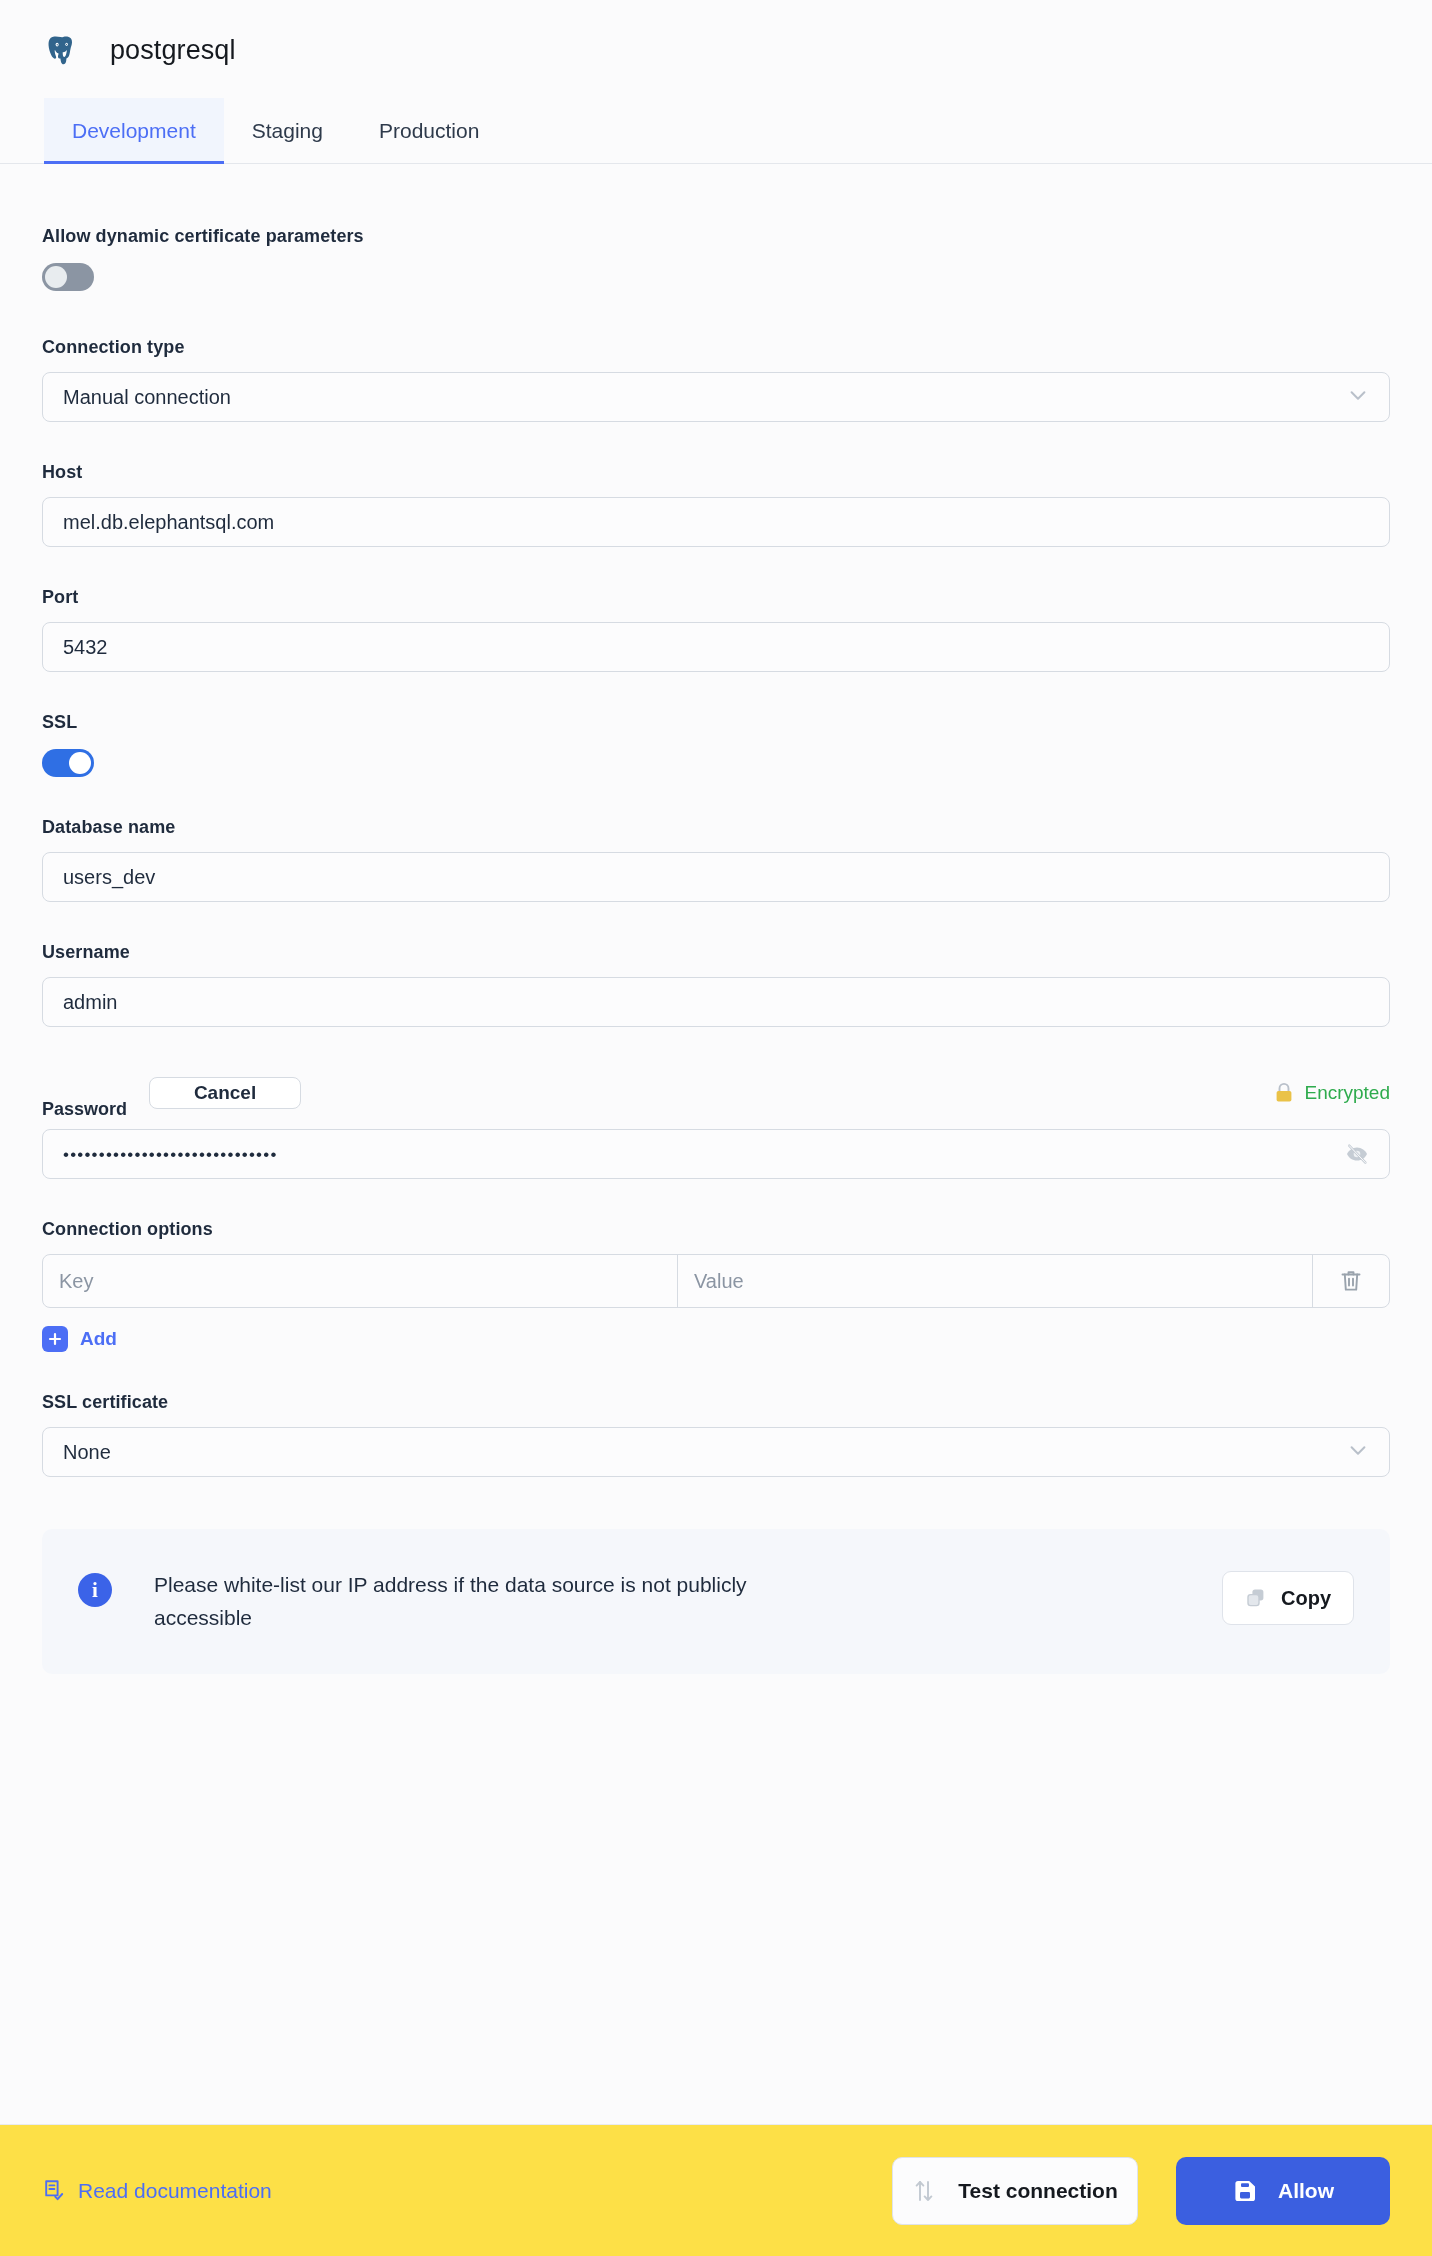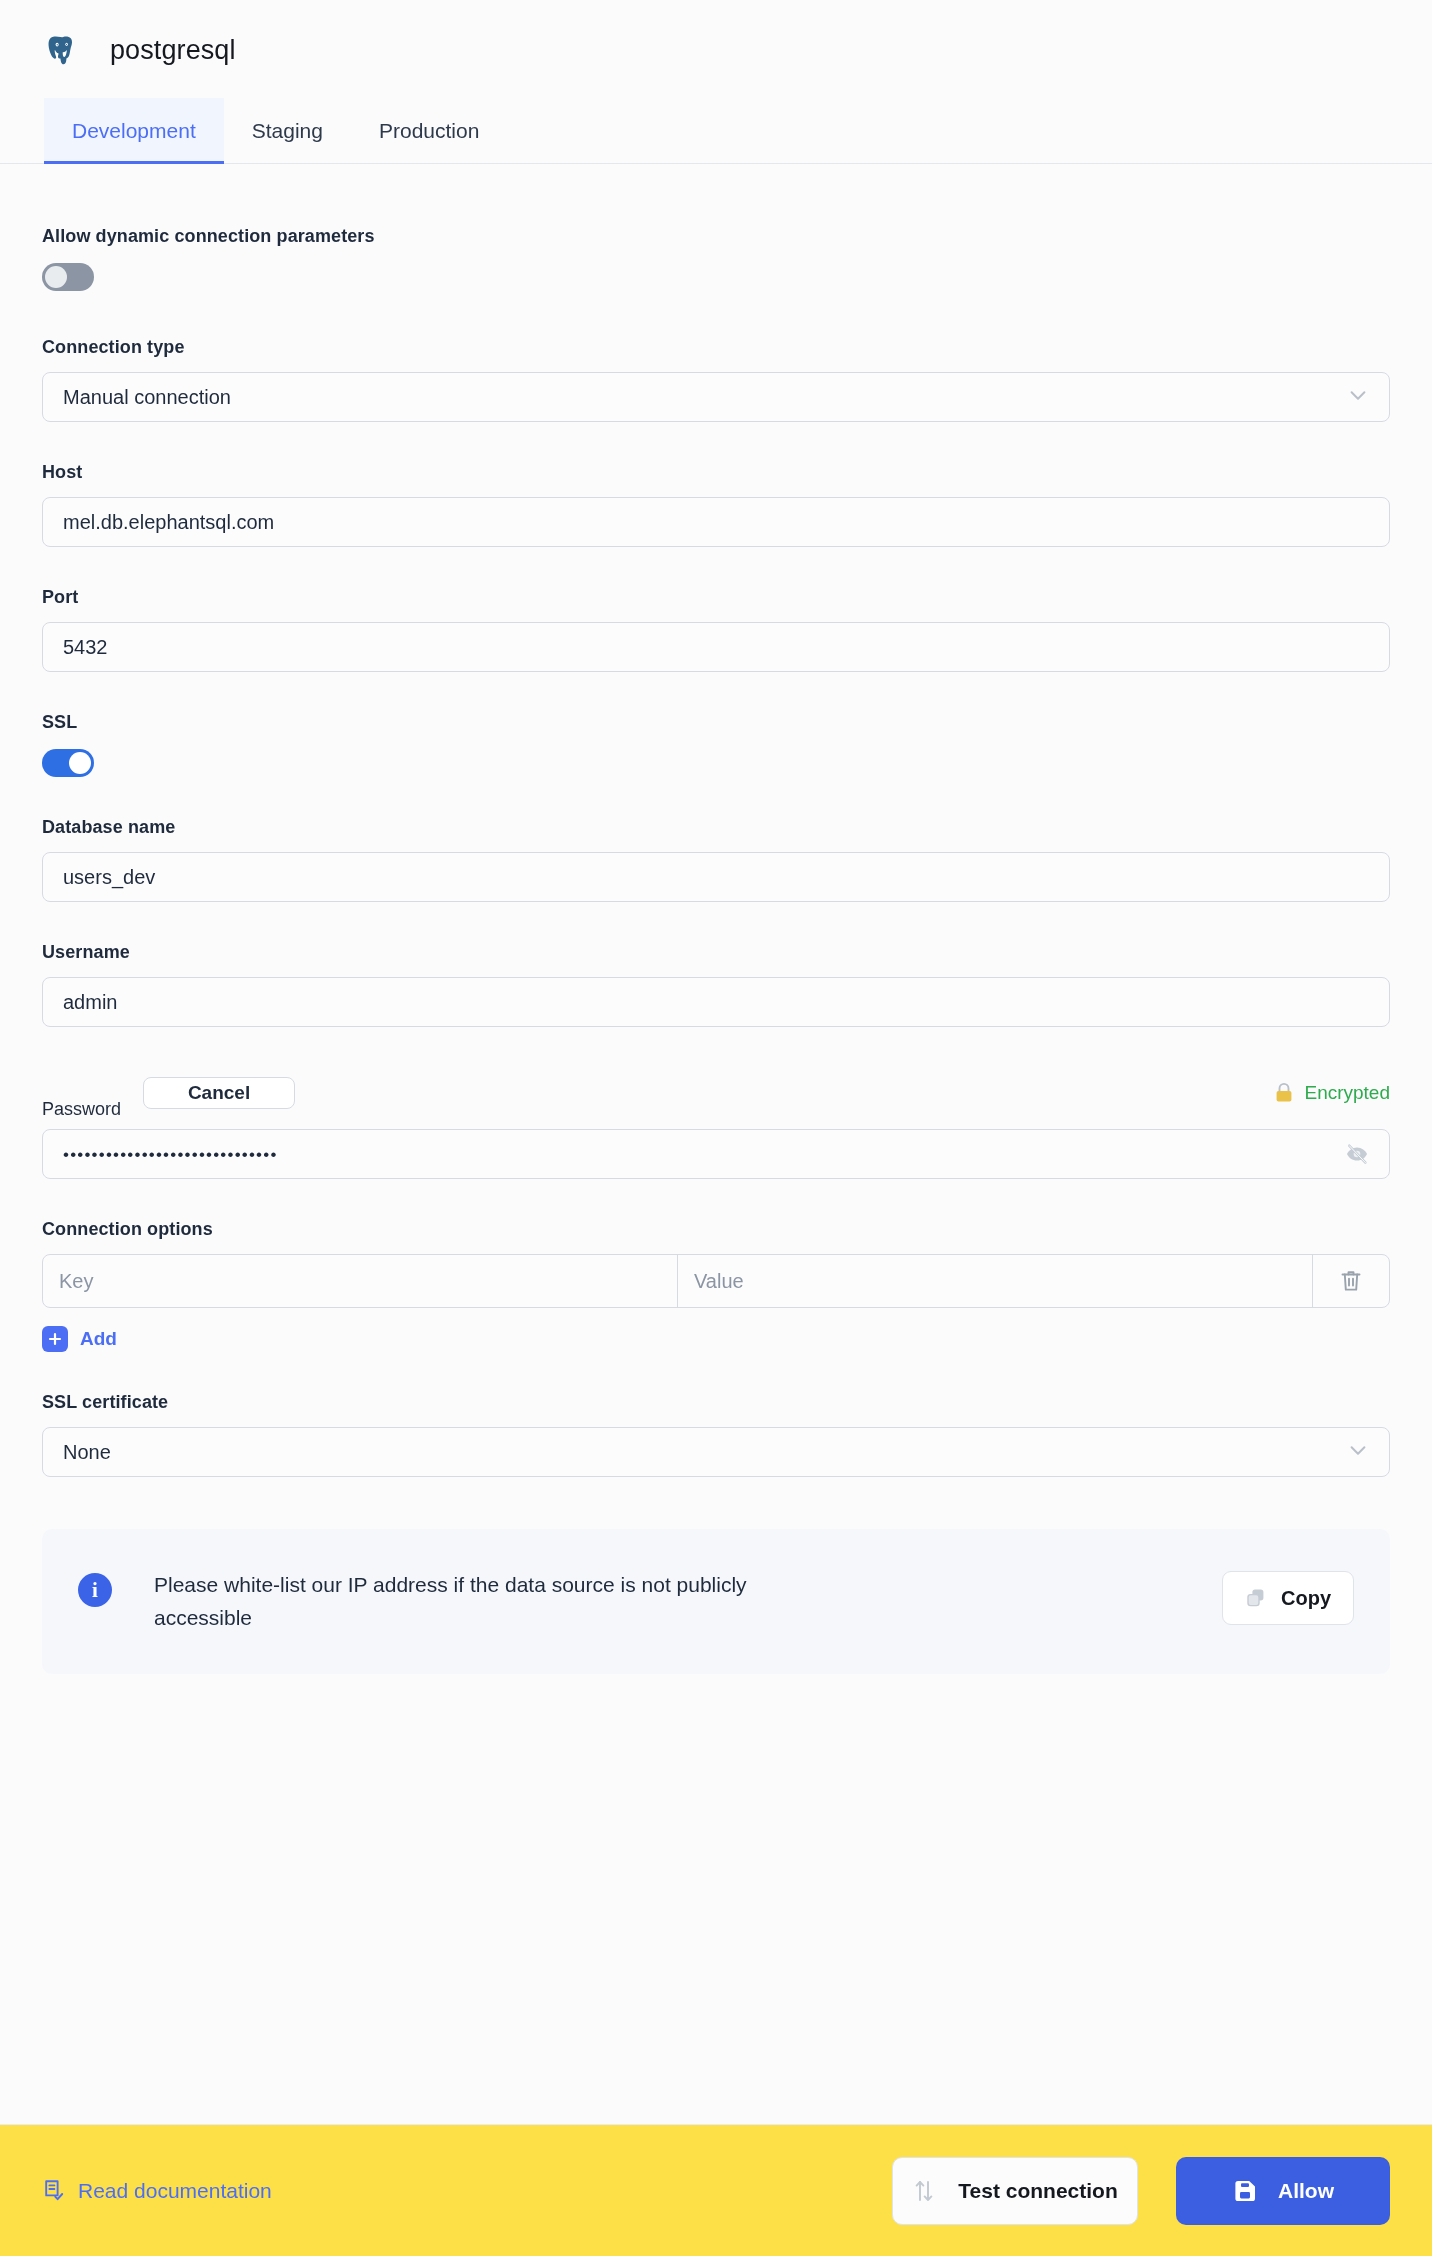--- a/index.html
+++ b/index.html
@@ -159,21 +159,21 @@
 
   
   .pwd-row {
     margin-top: 44px;
     display: flex;
     align-items: center;
     height: 44px;
   }
   .pwd-label {
     font-size: 18px;
-    font-weight: 400;
+    font-weight: 700;
     color: #1f2b3d;
     margin-top: 32px;
   }
   .cancel-btn {
     margin-left: 22px;
     height: 32px;
     min-width: 152px;
     border: 1px solid #d6dbe2;
     border-radius: 8px;
     background: #ffffff;
@@ -427,21 +427,21 @@
 
   <div class="tabs">
     <div class="tab active">Development</div>
     <div class="tab">Staging</div>
     <div class="tab">Production</div>
   </div>
 
   <div class="form">
 
     <div class="gap-top-62">
-      <div class="field-label">Allow dynamic connection parameters</div>
+      <div class="field-label">Allow dynamic certificate parameters</div>
       <div class="toggle">
         <span class="knob"></span>
       </div>
     </div>
 
     <div class="gap-top-46">
       <div class="field-label">Connection type</div>
       <div class="select">
         <span class="val">Manual connection</span>
         <span>

